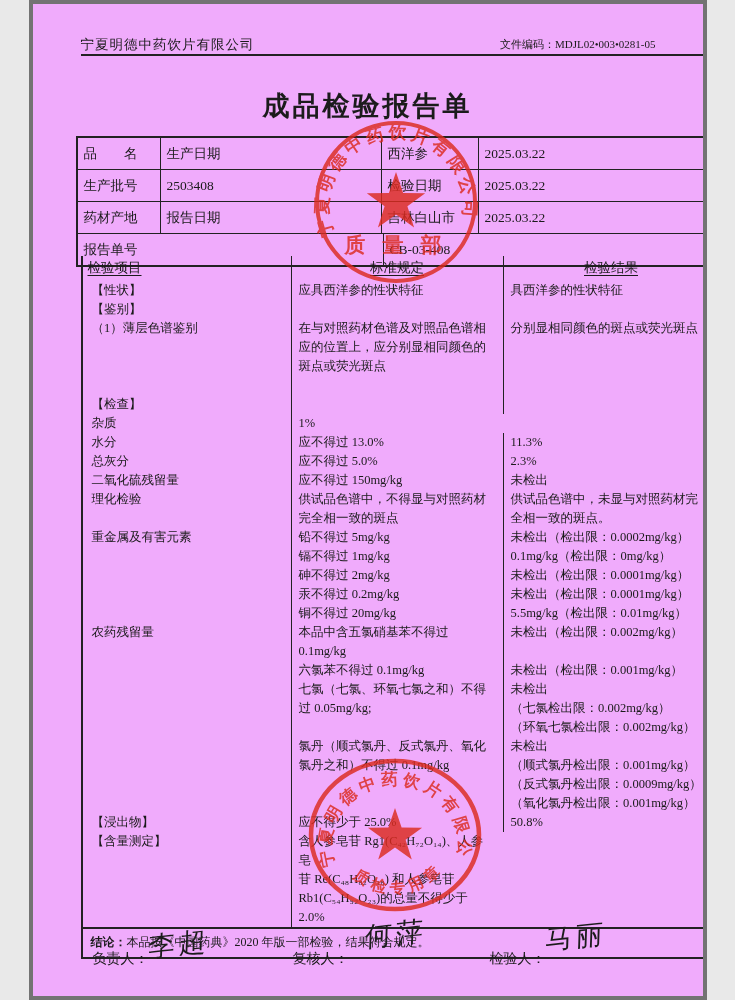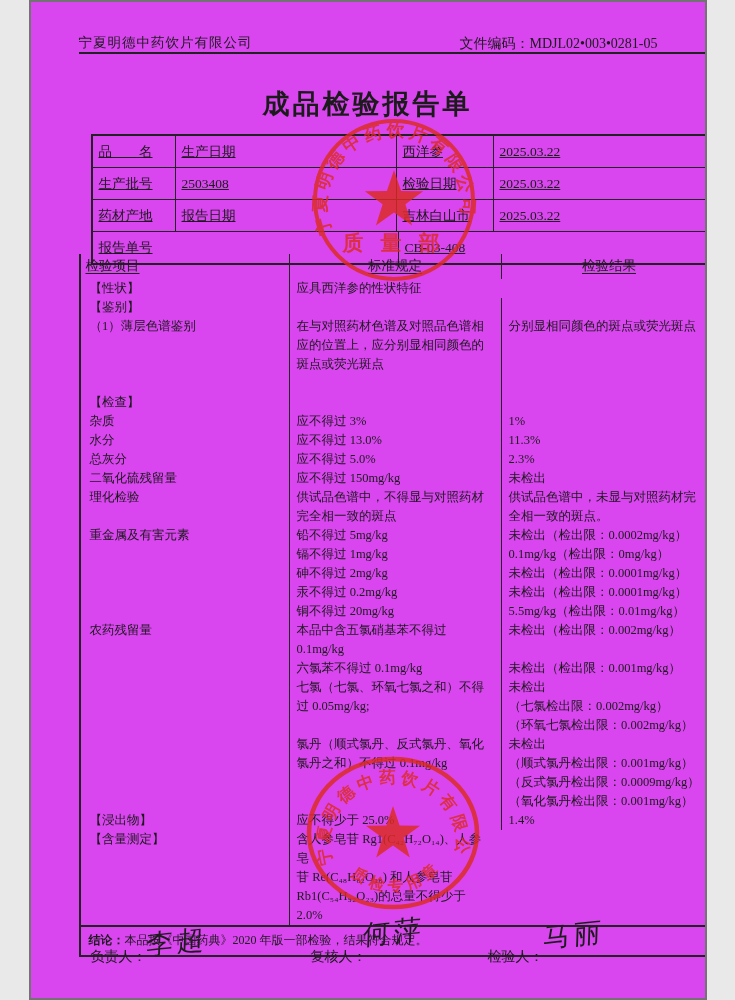--- a/index.html
+++ b/index.html
@@ -1,28 +1,28 @@
 <!DOCTYPE html>
 <html lang="zh"><head>
 <meta charset="utf-8">
 <style>
   html,body{margin:0;padding:0;background:#e9e9e9;}
   .page{
-    position:relative;width:678px;height:1000px;background:#d946ef;
-    margin:0 auto;overflow:hidden;border:2px solid #737373;box-sizing:border-box;
+    position:relative;width:678px;height:1000px;background:#f0abfc;
+    margin:0 auto;overflow:hidden;border:4px solid #737373;box-sizing:border-box;
     font-family:"Liberation Serif","DejaVu Serif",serif;color:#1b1b1b;
   }
   
   .hdr-company{position:absolute;left:48px;top:32px;font-size:13.5px;letter-spacing:1px;}
-  .hdr-code{position:absolute;right:47px;top:33px;font-size:14px;text-align:right;}
+  .hdr-code{position:absolute;right:47px;top:33px;font-size:11px;text-align:right;}
   .hdr-rule{position:absolute;left:48px;top:50px;width:640px;height:2px;background:#222;}
   .doc-title{position:absolute;left:0;top:84px;width:100%;text-align:center;
     font-size:27px;font-weight:bold;letter-spacing:3px;}
   
-  .info-table{position:absolute;left:60px;top:132px;width:640px;border:2px solid #222;box-sizing:border-box;text-decoration:underline;}
+  .info-table{position:absolute;left:43px;top:132px;width:640px;border:2px solid #222;box-sizing:border-box;}
   .info-row{display:grid;grid-template-columns:82px 221px 97px 1fr;height:31px;border-top:1px solid #222;}
   .info-row:first-child{border-top:none;}
   .info-row.single{grid-template-columns:305px 1fr;}
   .info-cell{display:flex;align-items:center;padding:0 6px;font-size:13.5px;
     border-left:1px solid #222;overflow:hidden;white-space:pre;}
   .info-cell:first-child{border-left:none;}
   .info-row.single .info-cell{border-left:1px solid #222;}
   .info-row.single .info-cell:first-child{border-left:none;}
   
   .main-table{position:absolute;left:48px;top:252px;width:640px;border:2px solid #222;border-top:none;box-sizing:border-box;}
@@ -83,20 +83,21 @@
   <div class="main-table">
     <div class="mt-head">
       <div class="hcell"><span>检验项目</span></div>
       <div class="hcell"><span>标准规定</span></div>
       <div class="hcell"><span>检验结果</span></div>
     </div>
     <div class="mt-body" id="mt-body">
         <div class="trow">
           <div class="tcell">【性状】</div>
           <div class="tcell">应具西洋参的性状特征</div>
+          <div class="tcell">具西洋参的性状特征</div>
         </div>
         <div class="trow">
           <div class="tcell">【鉴别】</div>
           <div class="tcell"></div>
           <div class="tcell"></div>
         </div>
         <div class="trow">
           <div class="tcell">（1）薄层色谱鉴别</div>
           <div class="tcell">在与对照药材色谱及对照品色谱相
 应的位置上，应分别显相同颜色的
@@ -108,21 +109,20 @@
           <div class="tcell"></div>
           <div class="tcell"></div>
         </div>
         <div class="trow">
           <div class="tcell">【检查】</div>
           <div class="tcell"></div>
           <div class="tcell"></div>
         </div>
         <div class="trow">
           <div class="tcell">杂质</div>
-          <div class="tcell">应不得过 3%</div>
           <div class="tcell">1%</div>
         </div>
         <div class="trow">
           <div class="tcell">水分</div>
           <div class="tcell">应不得过 13.0%</div>
           <div class="tcell">11.3%</div>
         </div>
         <div class="trow">
           <div class="tcell">总灰分</div>
           <div class="tcell">应不得过 5.0%</div>
@@ -189,37 +189,37 @@
           <div class="tcell">氯丹（顺式氯丹、反式氯丹、氧化
 氯丹之和）不得过 0.1mg/kg</div>
           <div class="tcell">未检出
 （顺式氯丹检出限：0.001mg/kg）
 （反式氯丹检出限：0.0009mg/kg）
 （氧化氯丹检出限：0.001mg/kg）</div>
         </div>
         <div class="trow">
           <div class="tcell">【浸出物】</div>
           <div class="tcell">应不得少于 25.0%</div>
-          <div class="tcell">1.4%</div>
+          <div class="tcell">50.8%</div>
         </div>
         <div class="trow">
           <div class="tcell">【含量测定】</div>
           <div class="tcell">含人参皂苷 Rg1(C₄₂H₇₂O₁₄)、人参皂
 苷 Re(C₄₈H₈₂O₁₈) 和人参皂苷
 Rb1(C₅₄H₉₂O₂₃)的总量不得少于 2.0%</div>
         </div>
       </div>
     <div class="conclusion">
       <b>结论：</b><span>本品按《中国药典》2020 年版一部检验，结果符合规定。</span>
     </div>
   </div>
 
   <div class="sig-label" style="left:60px;top:946px;">负责人：</div>
   <div class="sig-name" style="left:115px;top:922px;">李超</div>
-  <div class="sig-label" style="left:280px;top:946px;">复核人：</div>
+  <div class="sig-label" style="left:260px;top:946px;">复核人：</div>
   <div class="sig-name" style="left:332px;top:912px;">何萍</div>
   <div class="sig-label" style="left:457px;top:946px;">检验人：</div>
   <div class="sig-name" style="left:512px;top:915px;">马丽</div>
 
   <svg class="stamp" style="left:277px;top:112px;" width="172" height="172" viewBox="0 0 172 172">
     <circle cx="86" cy="86" r="79" fill="none" stroke="#dc2b1f" stroke-width="4"></circle>
     <path id="qd-arc" d="M 27,124 A 68,68 0 1 1 145,124" fill="none"></path>
     <text font-size="17.5" fill="#dc2b1f" letter-spacing="4" font-weight="bold" font-family="'Liberation Serif',serif">
       <textPath href="#qd-arc" startOffset="2%">宁夏明德中药饮片有限公司</textPath>
     </text>

